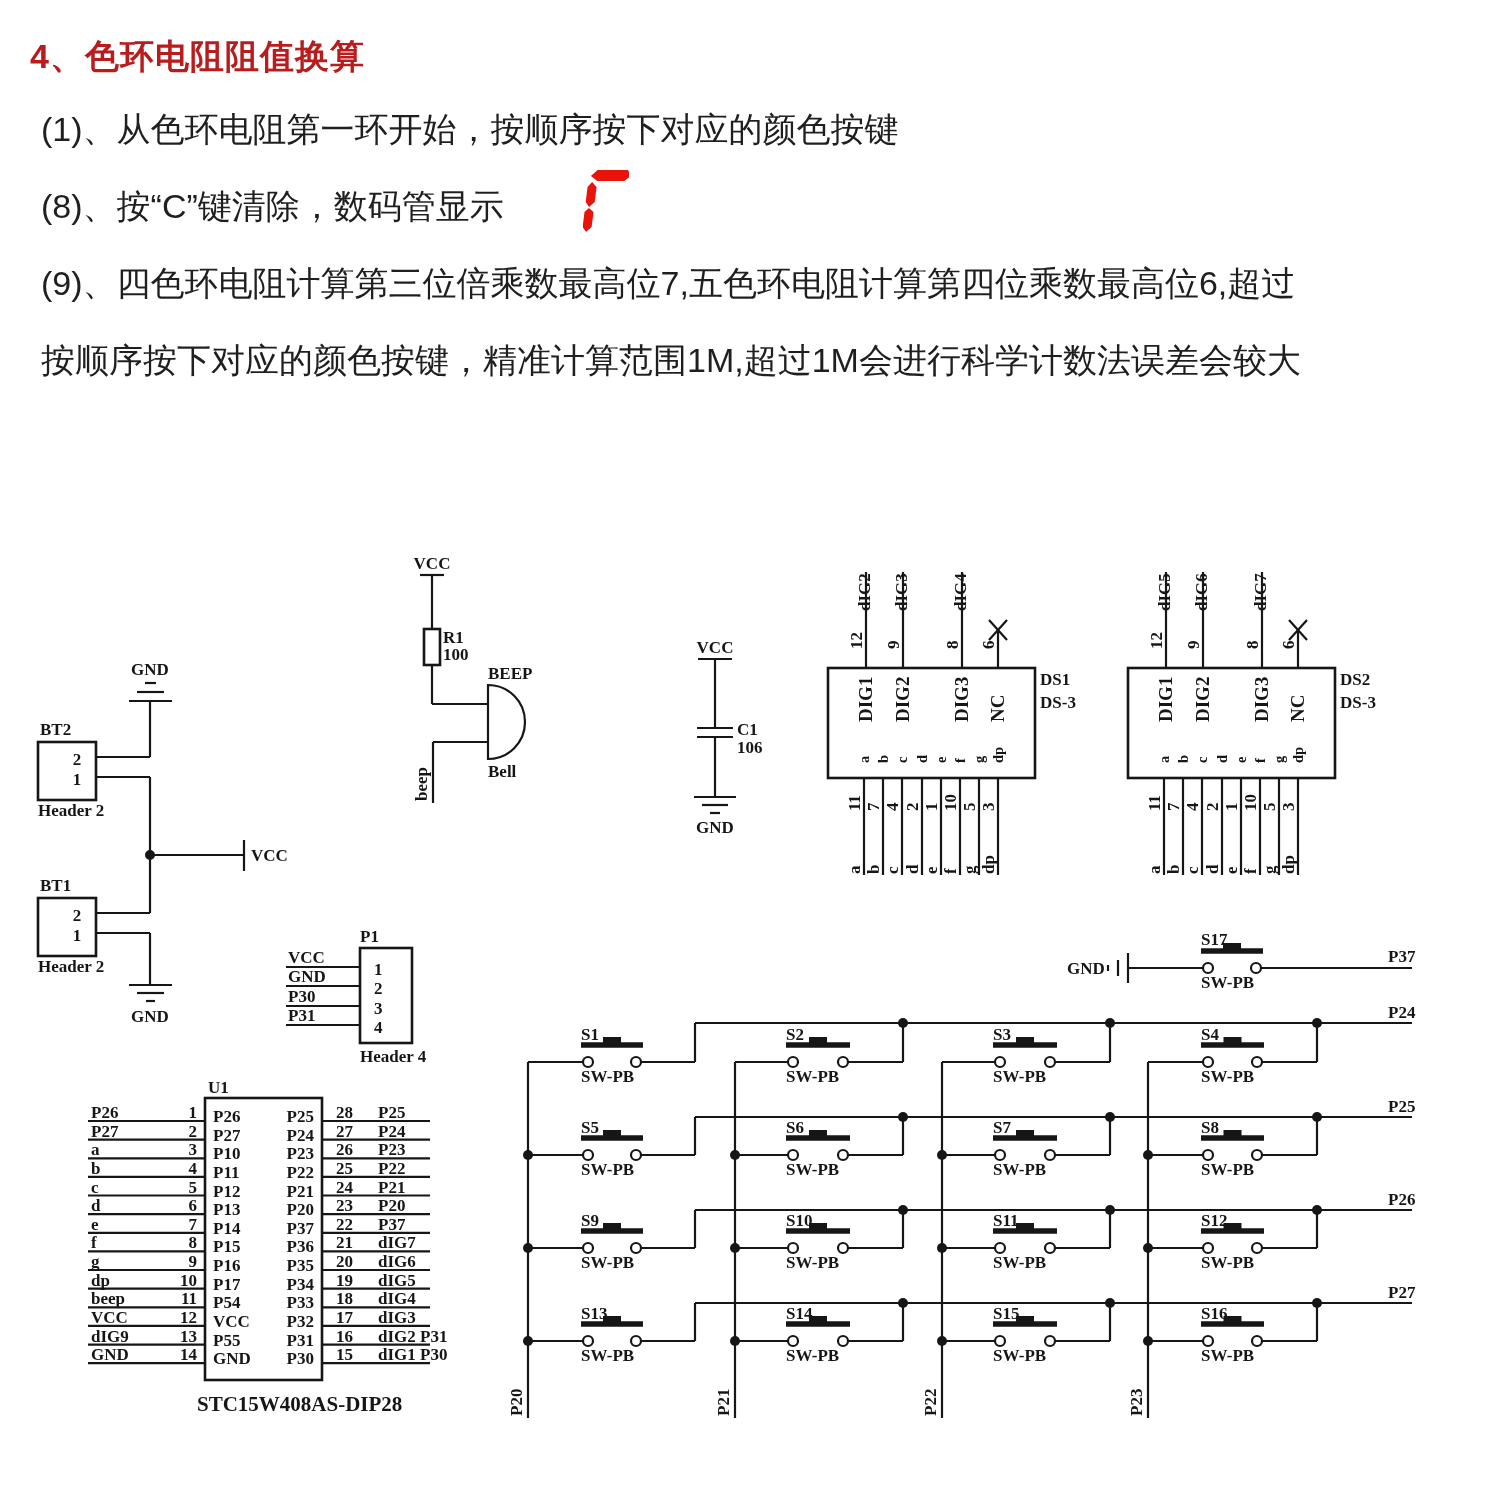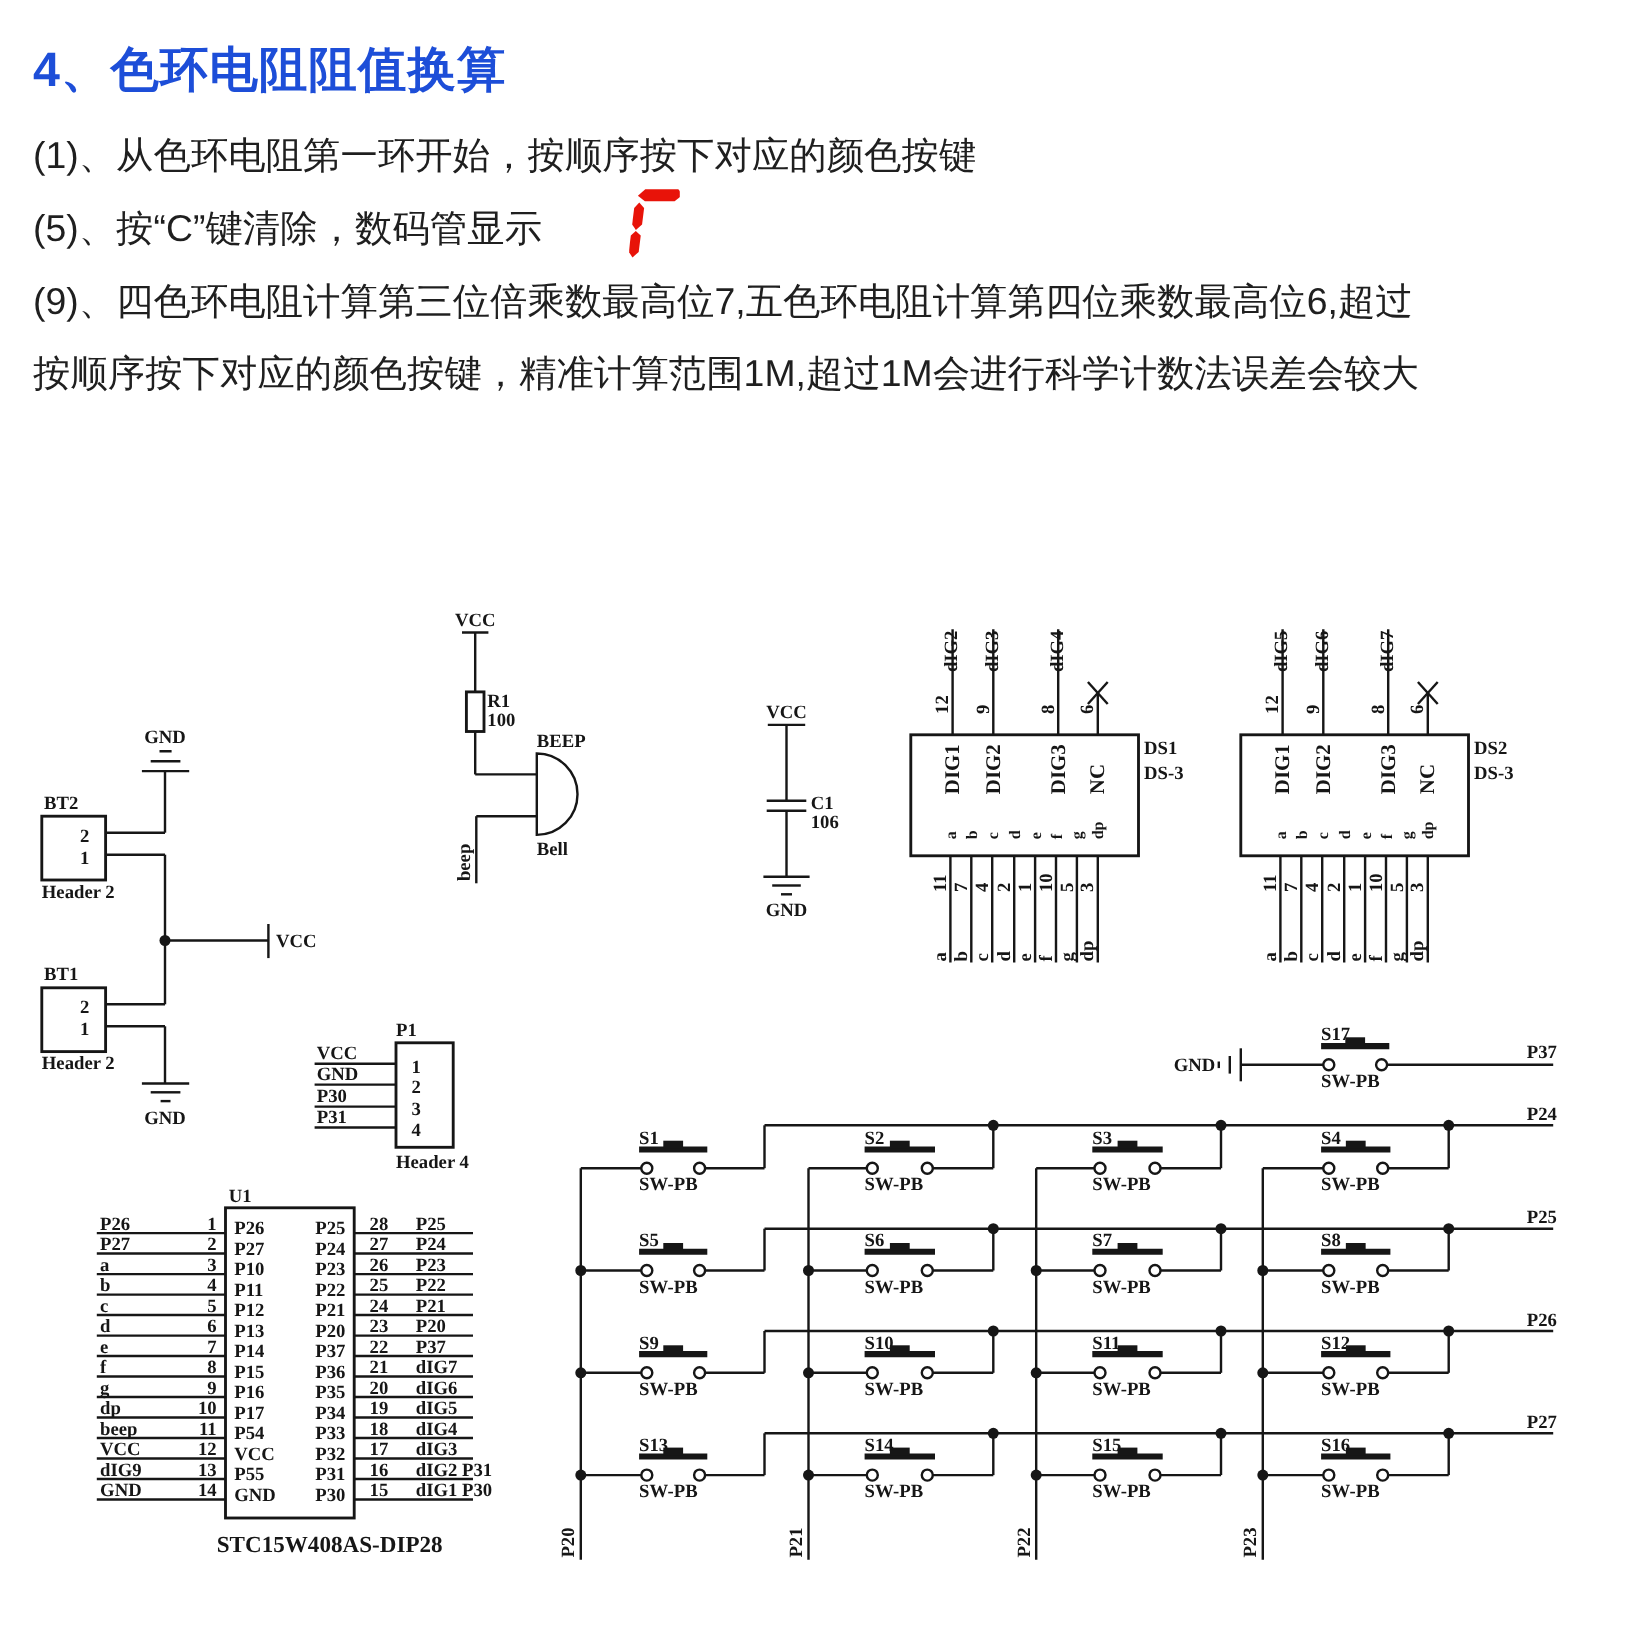--- a/index.html
+++ b/index.html
@@ -1,20 +1,20 @@
 <!DOCTYPE html>
 <html><head>
 <meta charset="utf-8">
 <style>
   html,body{margin:0;padding:0;}
   body{width:1500px;height:1495px;background:#ffffff;position:relative;overflow:hidden;
        font-family:"Liberation Sans",sans-serif;color:#1f1f1f;}
   .doc{position:absolute;top:0;left:0;width:1500px;}
-  h1.title{margin:34px 0 16px 30px;font-size:44px;font-weight:700;color:#1d4ed8;letter-spacing:1px;}
-  p.ln{margin:0;padding:0 24px 0 30px;font-size:34px;line-height:66px;white-space:nowrap;}
+  h1.title{margin:34px 0 16px 30px;font-size:34px;font-weight:700;color:#b91c1c;letter-spacing:1px;}
+  p.ln{margin:11px;padding:0 24px 0 30px;font-size:34px;line-height:66px;white-space:nowrap;}
   p.rel{position:relative;}
   .seg7{position:absolute;left:572px;top:-6px;}
   .seg7 polygon{fill:#e81309;}
   #schematic{position:absolute;top:545px;left:0;}
   #schematic .w{stroke:#161616;stroke-width:2.2;fill:none;}
   #schematic .bx{stroke:#161616;stroke-width:2.6;fill:none;}
   #schematic .bar{stroke:#161616;stroke-width:5.5;fill:none;}
   #schematic .dot{fill:#161616;stroke:none;}
   #schematic .term{stroke:#161616;stroke-width:2.2;fill:#ffffff;}
   #schematic text.t{font-family:"Liberation Serif",serif;font-weight:700;font-size:17px;fill:#161616;}
@@ -24,21 +24,21 @@
   #schematic text.mid{text-anchor:middle;}
   #schematic text.end{text-anchor:end;}
 </style>
 </head>
 <body>
 
 <div class="doc">
   <h1 class="title">4、色环电阻阻值换算</h1>
   <p class="ln">(1)、从色环电阻第一环开始，按顺序按下对应的颜色按键</p>
   <p class="ln rel">
-    <span>(5)、按“C”键清除，数码管显示</span>
+    <span>(8)、按“C”键清除，数码管显示</span>
     <svg class="seg7" width="46" height="68" viewBox="0 0 46 68">
       <g transform="translate(7,0) skewX(-7)">
         <polygon points="2,9 8,3 38,3 43,8 36,14 9,14" fill="#e81309"></polygon>
         <polygon points="0,20 4,15 9,20 9,35 4,40 0,35" fill="#e81309"></polygon>
         <polygon points="0,45 4,41 9,45 9,60 4,65 0,60" fill="#e81309"></polygon>
       </g>
     </svg>
   </p>
   <p class="ln">(9)、四色环电阻计算第三位倍乘数最高位7,五色环电阻计算第四位乘数最高位6,超过</p>
   <p class="ln">按顺序按下对应的颜色按键，精准计算范围1M,超过1M会进行科学计数法误差会较大</p>

